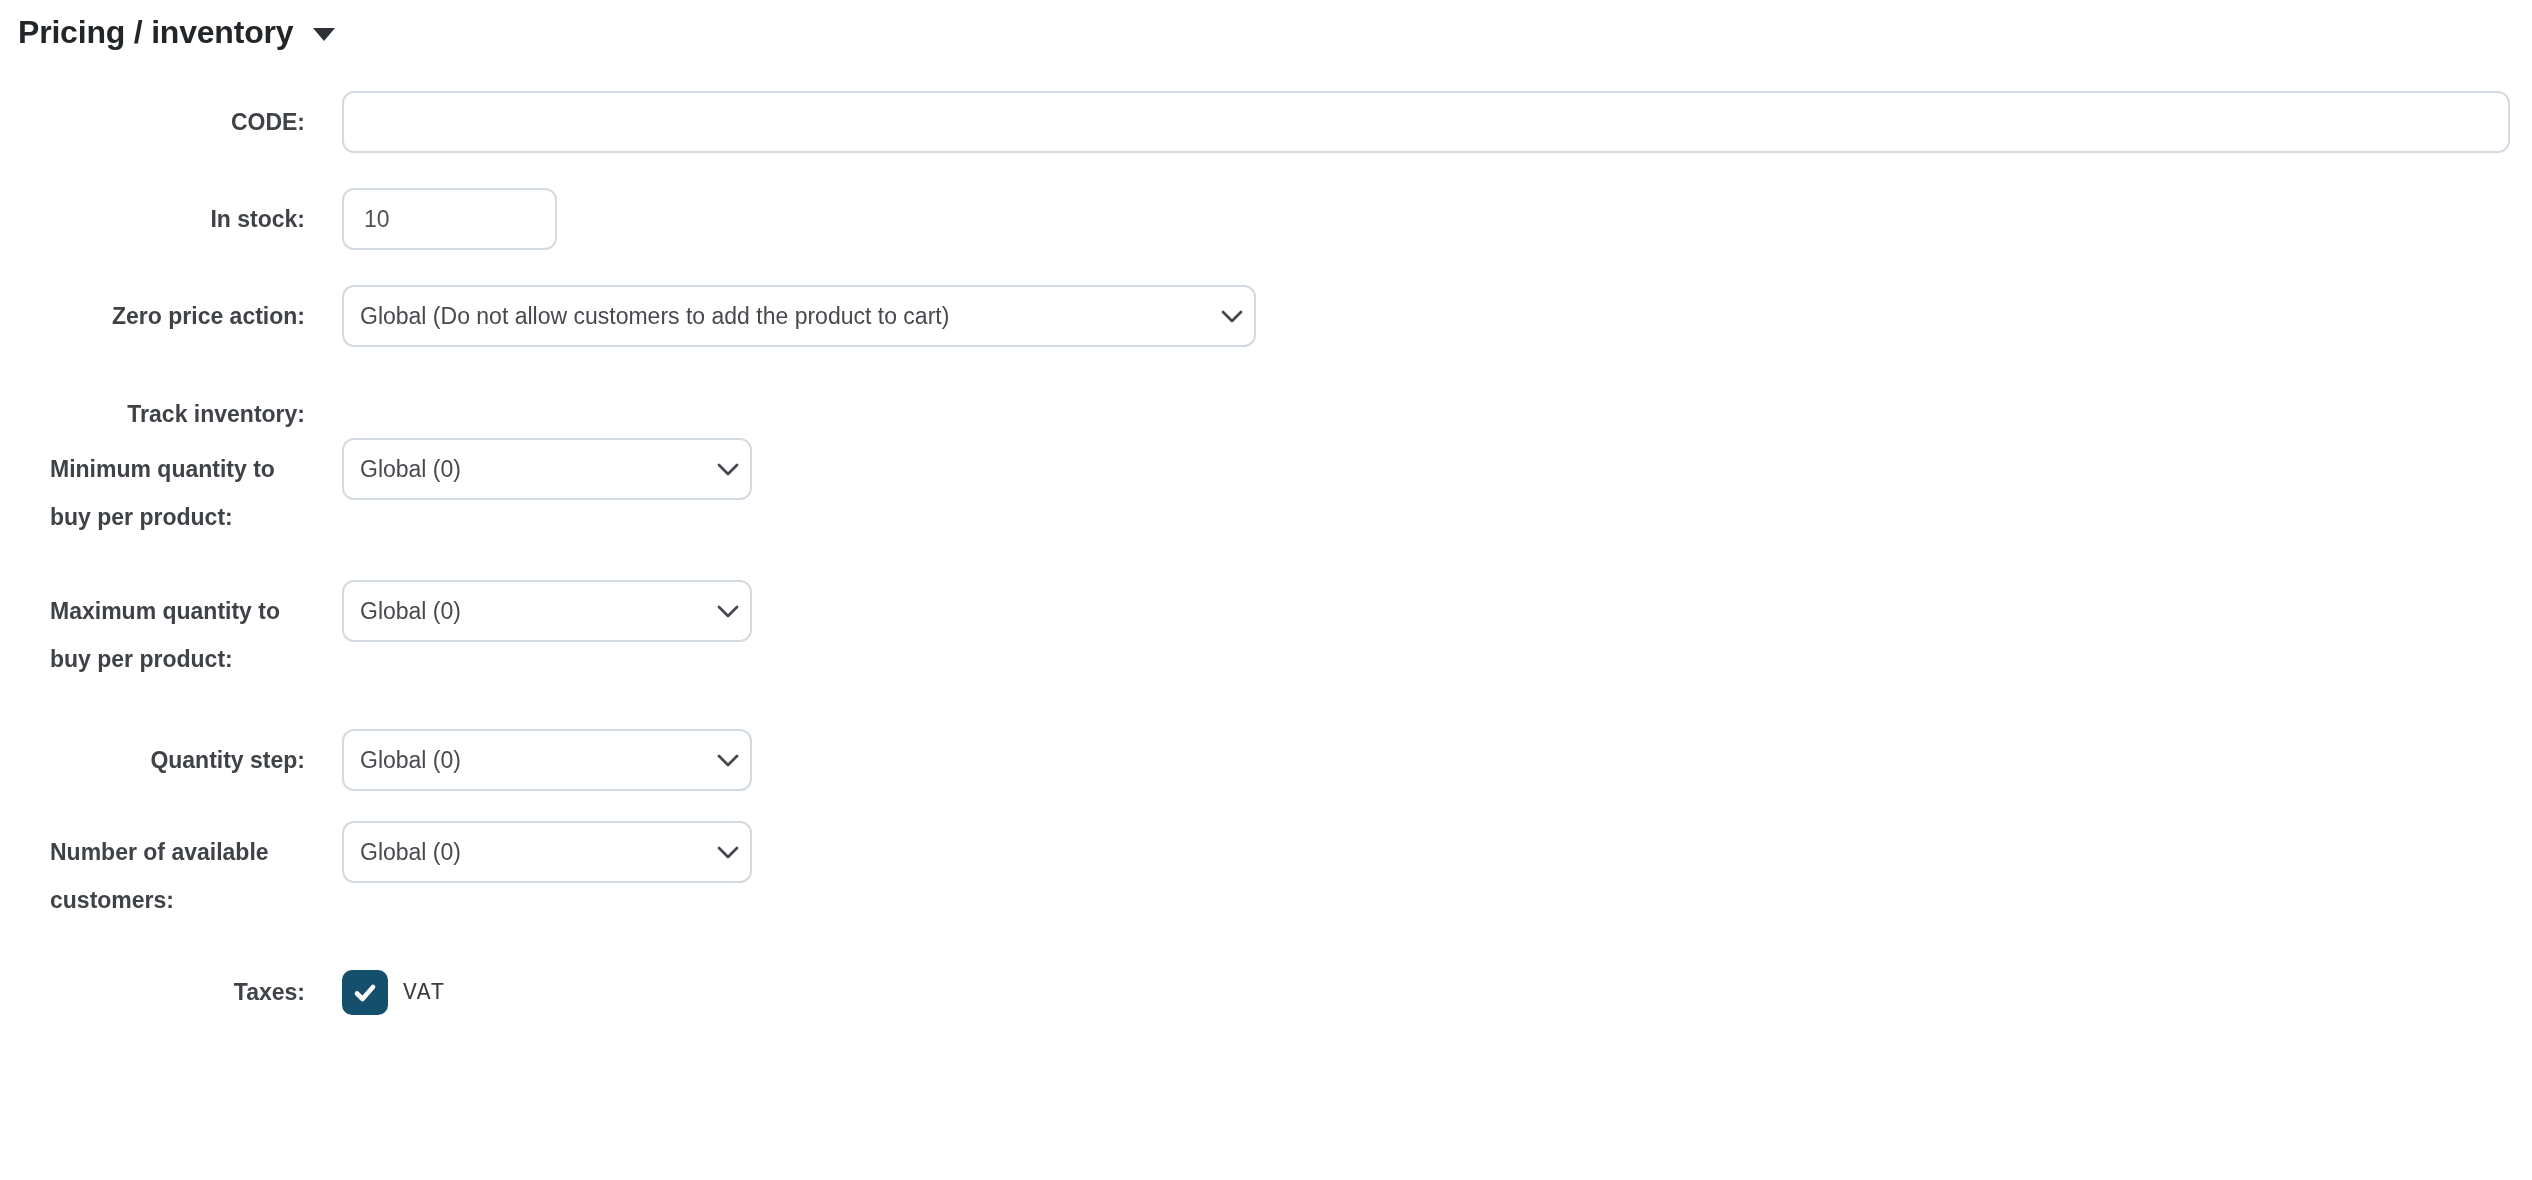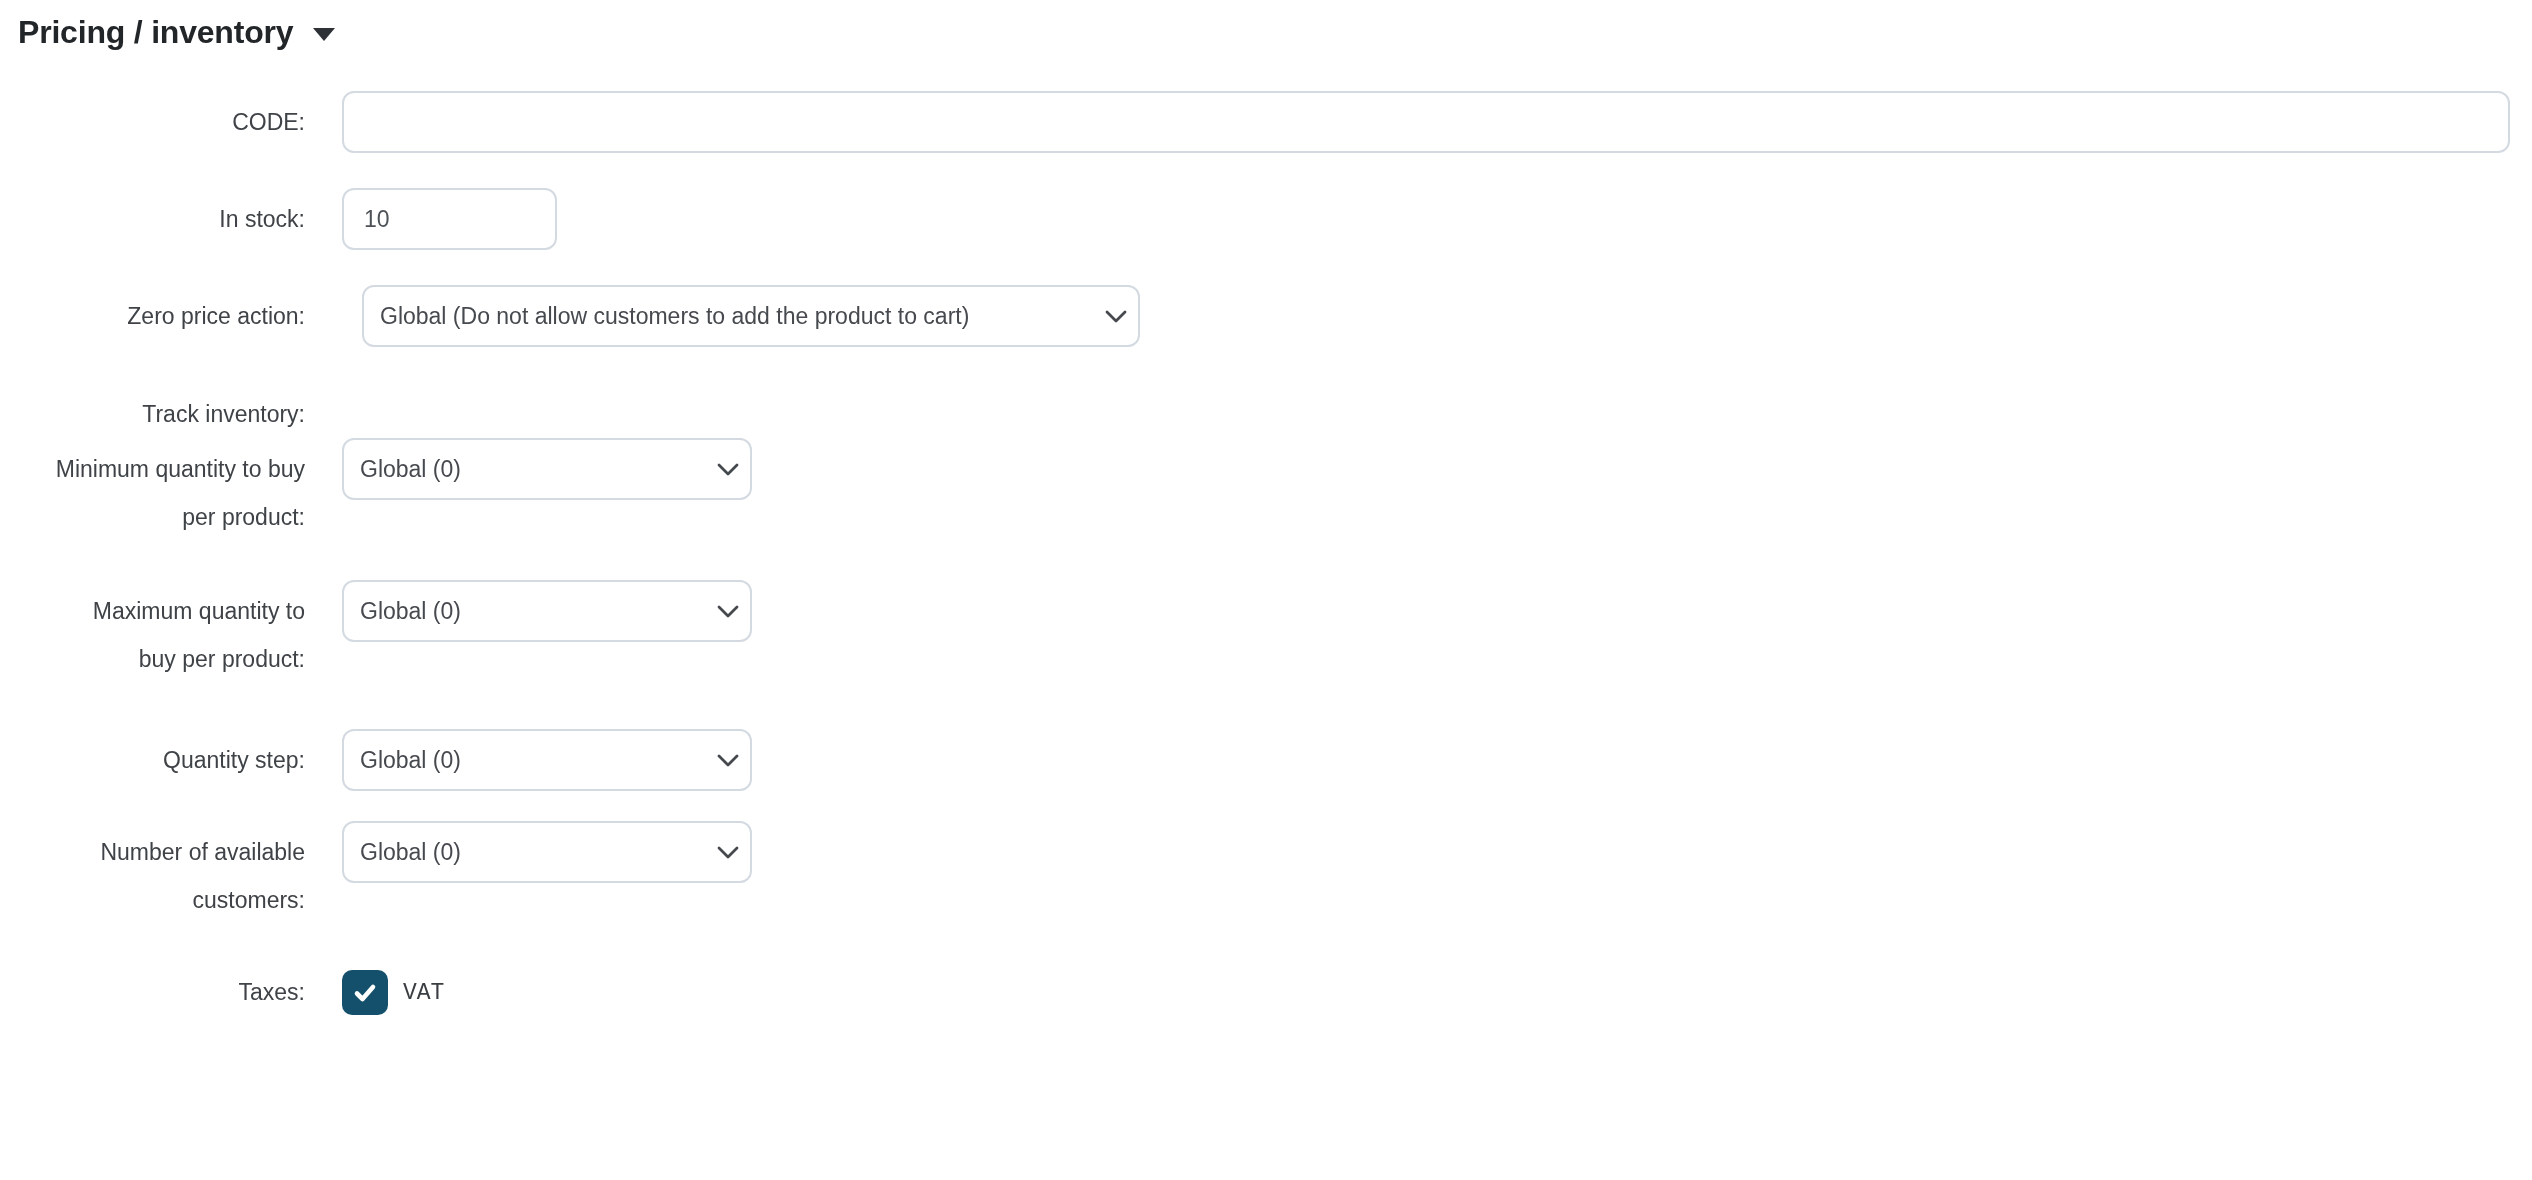--- a/index.html
+++ b/index.html
@@ -48,21 +48,22 @@
   .flabel {
     width: 287px; flex: 0 0 287px;
     text-align: right;
     padding-top: 7px;
     font-size: 23px; line-height: 48px;
     color: #3f4347;
   }
   .flabel .inner {
     display: inline-block;
     max-width: 255px;
-    text-align: right;
+    text-align: left;
+    font-weight: bold;
   }
   .fcontrol { margin-left: 37px; position: relative; }
 
   
   .text-input {
     height: 62px;
     border: 2px solid #d4dae1;
     border-radius: 12px;
     background: #ffffff;
     font-family: "Liberation Sans", sans-serif;
@@ -80,21 +81,21 @@
     height: 62px;
     border: 2px solid #d4dae1;
     border-radius: 12px;
     background: #ffffff;
     font-family: "Liberation Sans", sans-serif;
     font-size: 23px; color: #46494e;
     padding: 0 56px 0 16px;
     outline: none;
   }
   .select-narrow select { width: 410px; }
-  .select-wide  select { width: 778px; margin-left: 20px; }
+  .select-wide  select { width: 914px; }
   .chevron {
     position: absolute; right: 13px; top: 50%;
     margin-top: -6px;
     pointer-events: none;
     display: block;
   }
 
   
   .help-text {
     margin-top: 20px;

